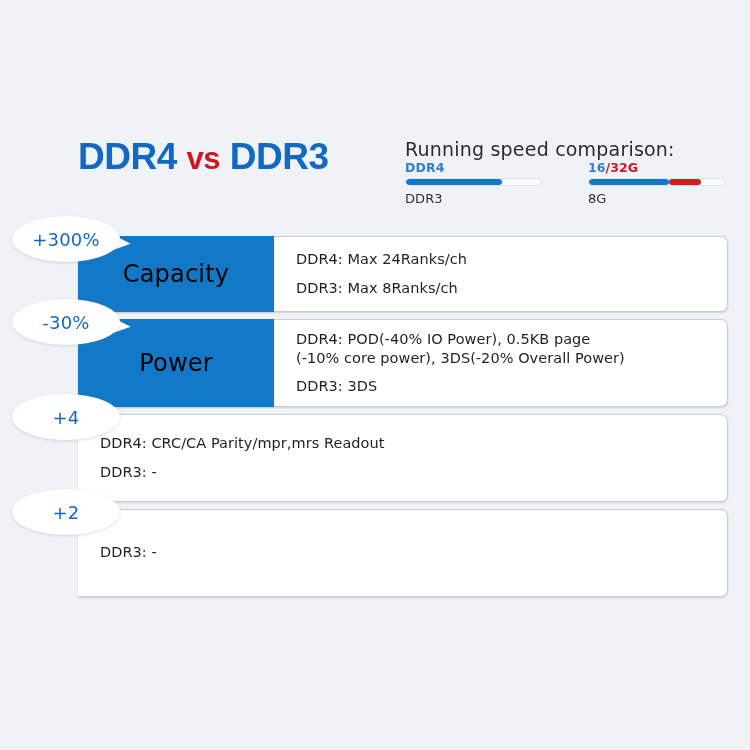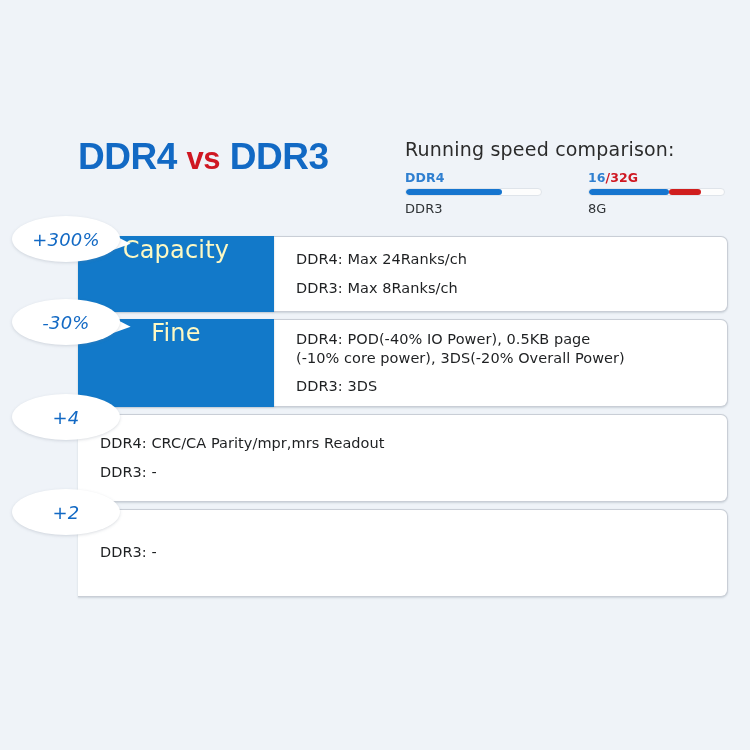--- a/index.html
+++ b/index.html
@@ -27,21 +27,20 @@
   .speed-block {
     position: absolute;
     left: 405px; top: 138px;
     width: 330px;
   }
   .speed-title {
     font-size: 19px;
     color: #2b2b2b;
     letter-spacing: 0.2px;
     font-family: "DejaVu Sans", sans-serif;
-    margin-bottom: 10px;
     white-space: nowrap;
   }
   .bars {
     display: flex;
     gap: 46px;
   }
   .bar-unit { width: 137px; }
   .bar-top-label {
     font-size: 12.5px;
     font-weight: bold;
@@ -81,22 +80,23 @@
     position: relative;
     display: flex;
     align-items: stretch;
     margin-bottom: 7px;
   }
   .cat {
     position: relative;
     width: 196px;
     flex: 0 0 196px;
     background: #1279c9;
-    color: #fef9c3;
-    display: flex;
+    color: #000000;
+    display: flex;
+    align-items: center;
     justify-content: center;
     font-size: 24px;
     letter-spacing: 0.2px;
     border-radius: 0 0 0 4px;
     box-shadow: 0 1px 2px rgba(90,110,130,0.35);
     z-index: 2;
   }
   .cat::before {
     
     content: "";
@@ -127,21 +127,20 @@
   }
 
   
   .badge {
     position: absolute;
     left: -66px;
     top: -20px;
     width: 108px;
     height: 46px;
     z-index: 5;
-    font-style: italic;
   }
   .badge .bubble {
     position: absolute;
     inset: 0;
     background: #ffffff;
     border-radius: 50%;
     box-shadow: 0 1px 3px rgba(110,125,140,0.25);
     display: flex;
     align-items: center;
     justify-content: center;
@@ -227,21 +226,21 @@
     </div>
 
     <div class="row row-1">
       <div class="badge">
         <div class="tail"></div>
         <div class="bubble">
           <span>-30%</span>
         </div>
       </div>
       <div class="cat">
-        <span>Fine</span>
+        <span>Power</span>
       </div>
       <div class="detail">
         <div class="line" style="white-space:pre-line">DDR4: POD(-40% IO Power), 0.5KB page
 (-10% core power), 3DS(-20% Overall Power)</div>
         <div class="line">DDR3: 3DS</div>
       </div>
     </div>
 
     <div class="row row-2">
       <div class="badge">

